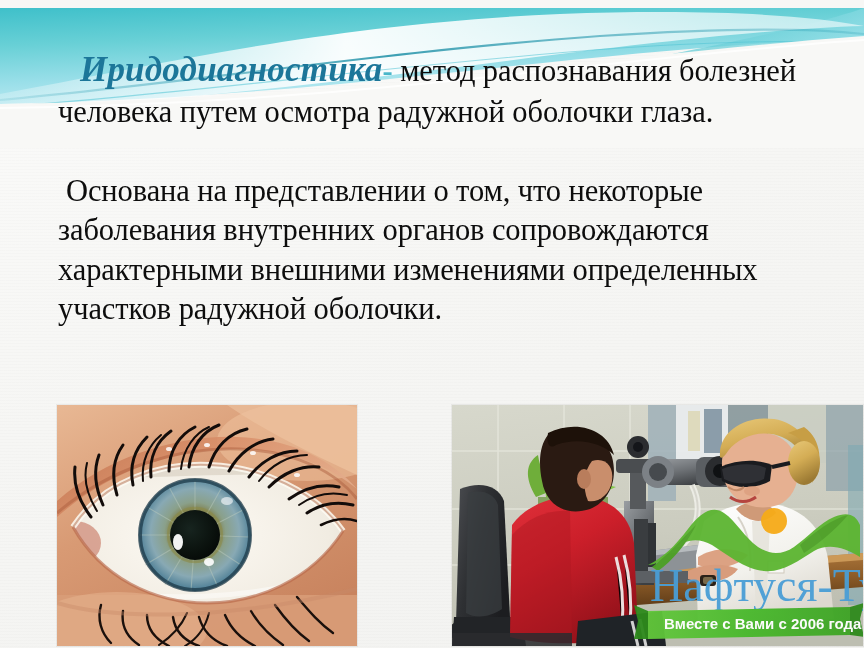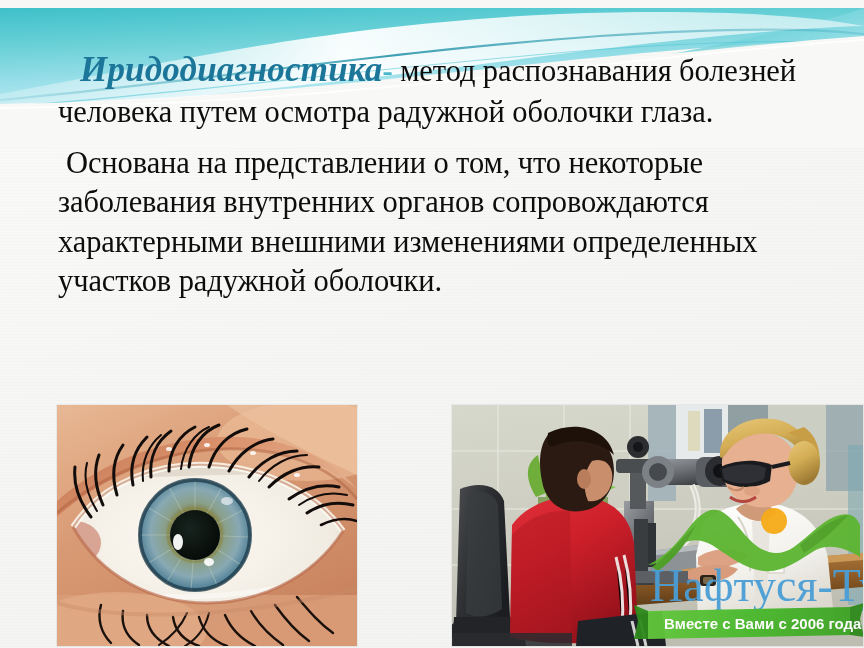--- a/index.html
+++ b/index.html
@@ -43,21 +43,21 @@
     margin: 0;
     font-size: 30.5px;
     line-height: 1.285;
     color: #0d0d0d;
     letter-spacing: -0.1px;
   }
   .para-1 {
     text-indent: 22px;
   }
   .para-2 {
-    margin-top: 12px;
+    margin-top: 40px;
     text-indent: 8px;
   }
   .lead-term {
     color: #1c7699;
     font-weight: bold;
     font-style: italic;
     font-size: 35px;
     letter-spacing: 0.2px;
   }
   .dash {

